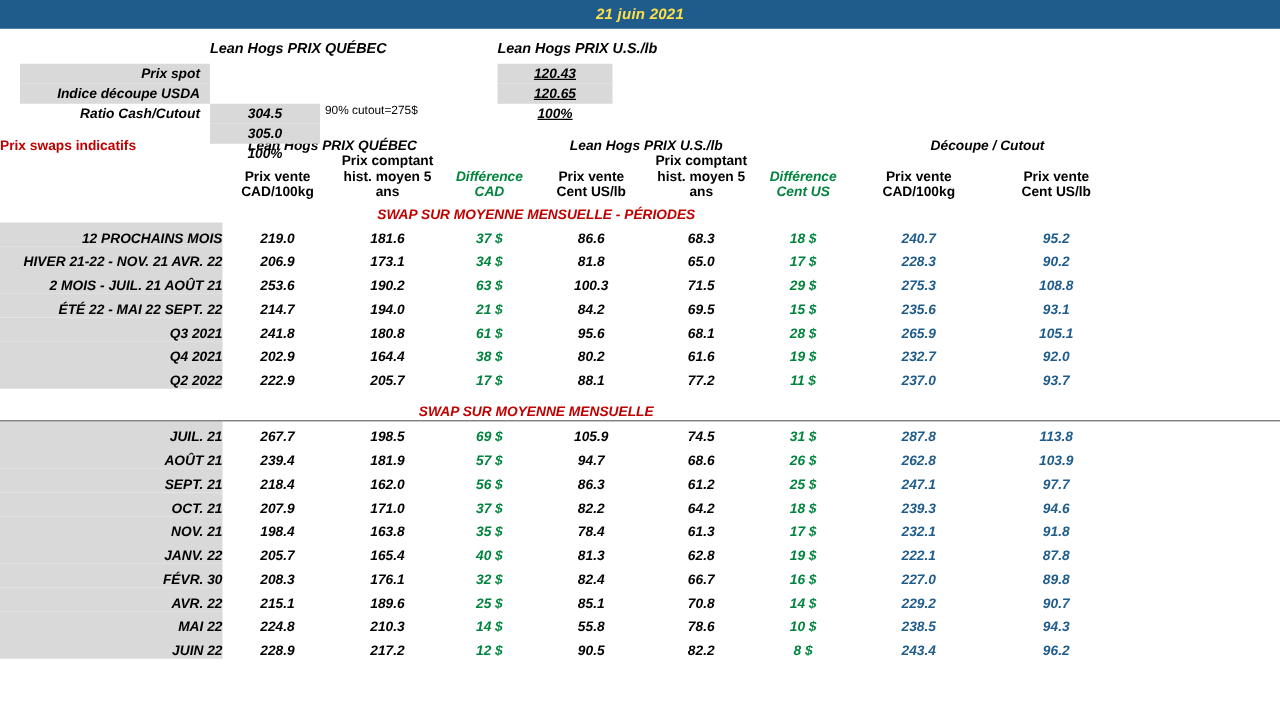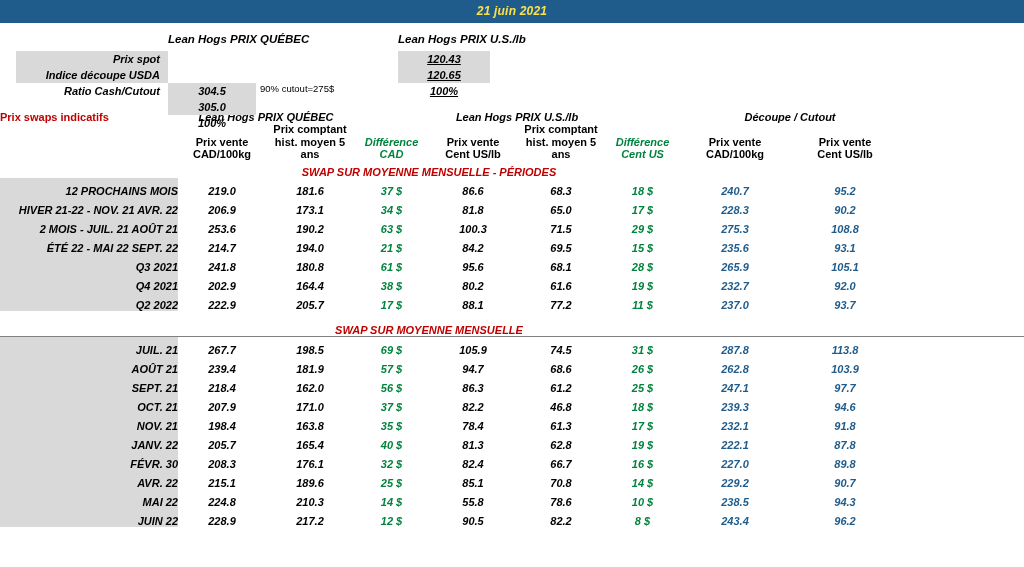--- a/index.html
+++ b/index.html
@@ -378,21 +378,21 @@
           <td class="cell blue">247.1</td>
           <td class="cell blue">97.7</td>
           <td></td>
         </tr>
         <tr>
           <td class="rowlabel">OCT. 21</td>
           <td class="cell">207.9</td>
           <td class="cell">171.0</td>
           <td class="cell green">37 $</td>
           <td class="cell">82.2</td>
-          <td class="cell">46.8</td>
+          <td class="cell">64.2</td>
           <td class="cell green">18 $</td>
           <td class="cell blue">239.3</td>
           <td class="cell blue">94.6</td>
           <td></td>
         </tr>
         <tr>
           <td class="rowlabel">NOV. 21</td>
           <td class="cell">198.4</td>
           <td class="cell">163.8</td>
           <td class="cell green">35 $</td>

